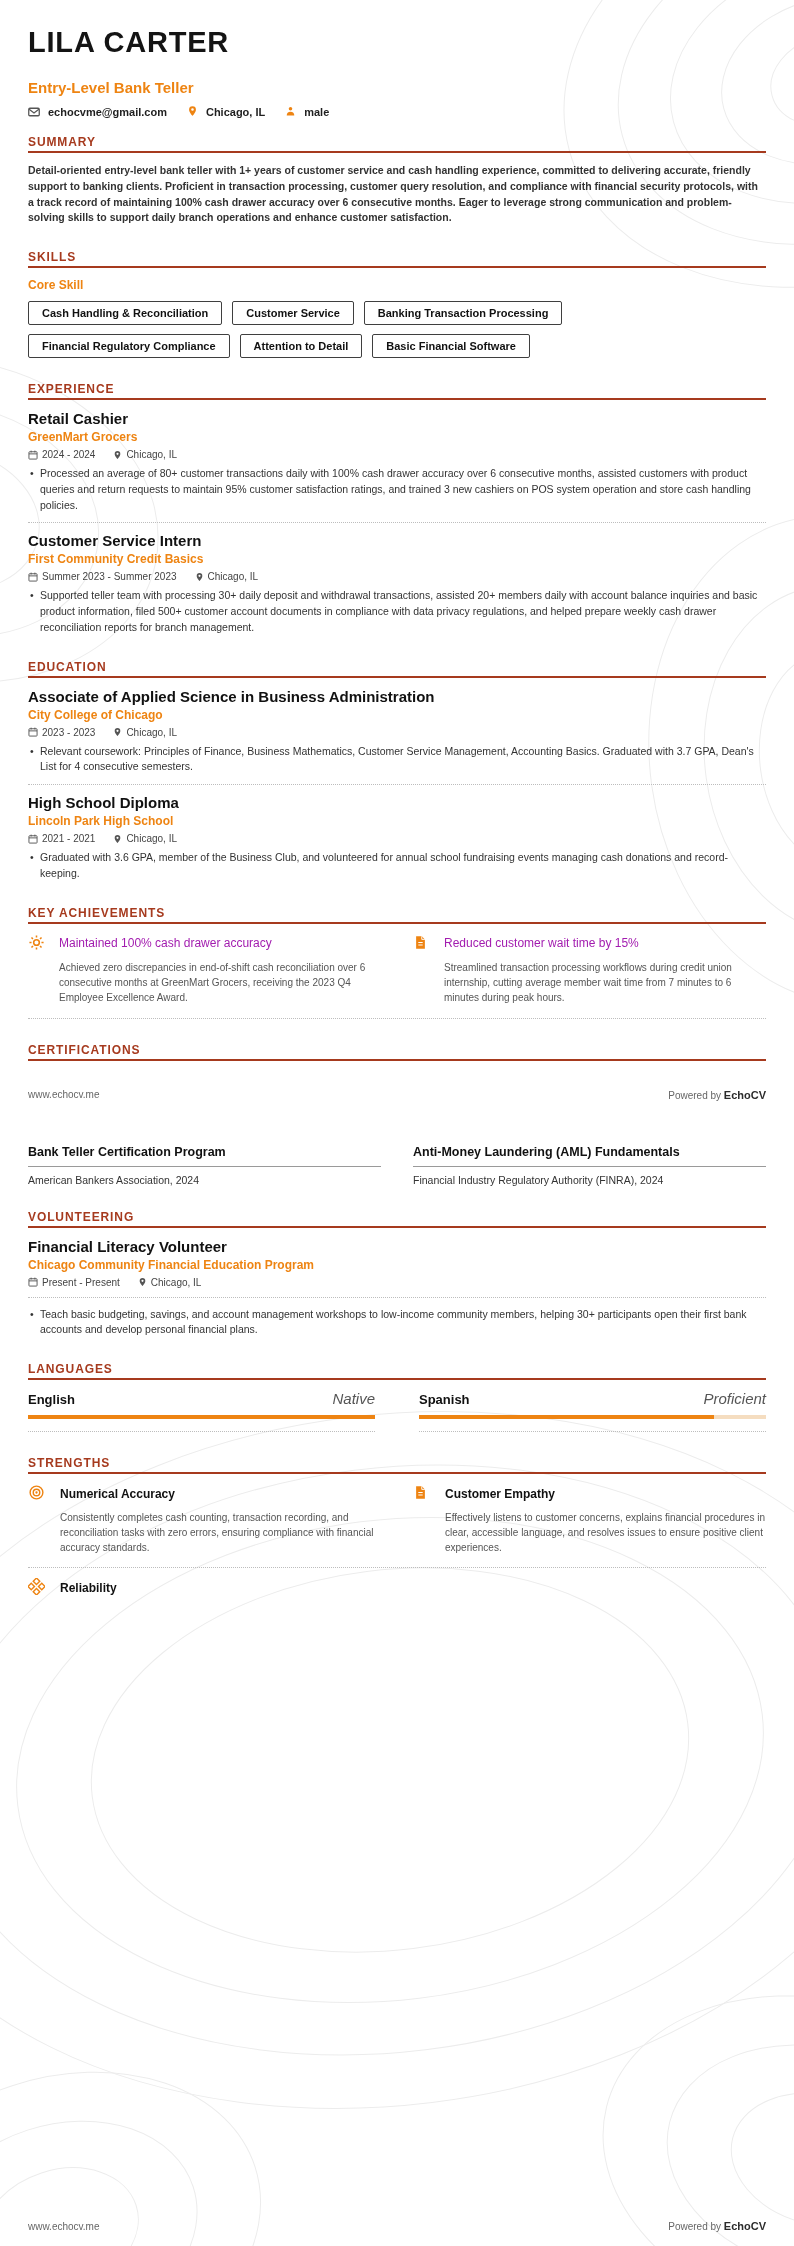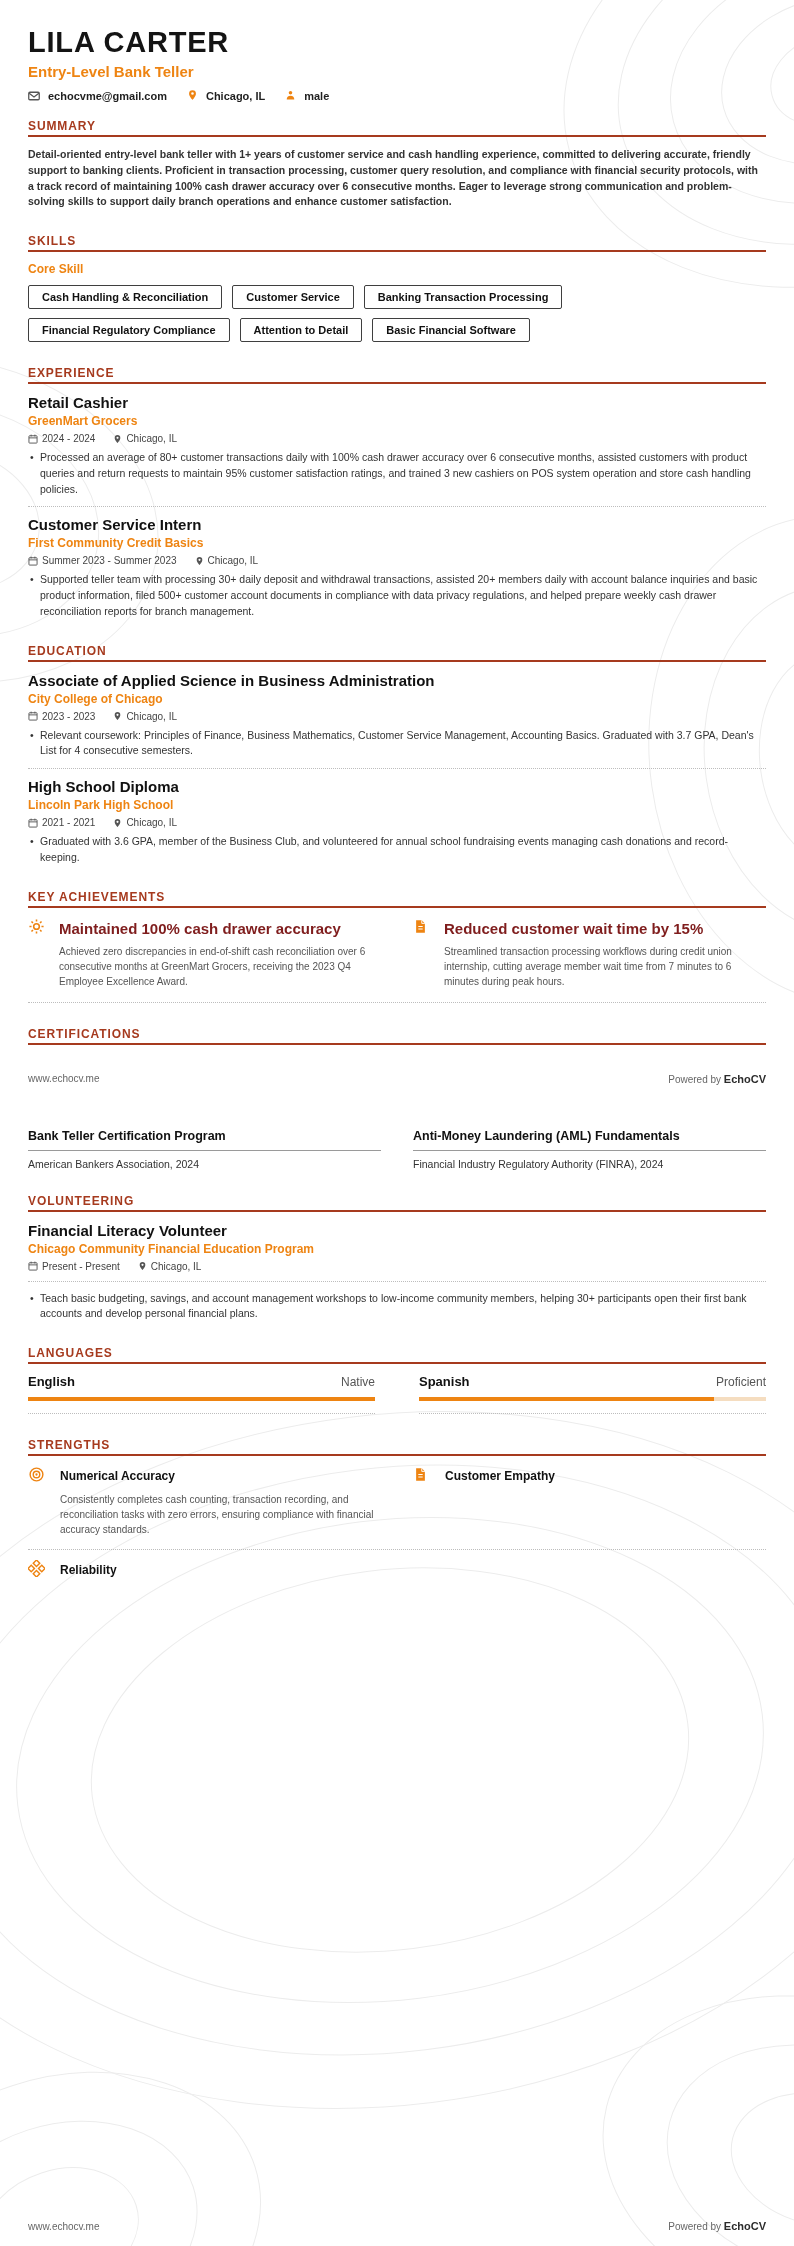--- a/index.html
+++ b/index.html
@@ -3,21 +3,21 @@
 <meta charset="utf-8">
 <style>
   * { margin:0; padding:0; box-sizing:border-box; }
   html,body { background:#ffffff; }
   body { font-family:"Liberation Sans", sans-serif; color:#333; }
   .page { position:relative; width:794px; height:2246px; margin:0 auto; background:#fff; overflow:hidden; }
   .bg { position:absolute; left:0; top:0; z-index:0; }
   .content { position:relative; z-index:1; padding:26px 28px 0 28px; }
 
   .name { font-size:29px; font-weight:700; color:#141414; letter-spacing:0.8px; }
-  .job-title { margin-top:4px; font-size:15px; font-weight:700; color:var(--accent,#EE8412); }
+  .job-title { margin-top:20px; font-size:15px; font-weight:700; color:var(--accent,#EE8412); }
   .contact-row { display:flex; align-items:center; gap:20px; margin-top:9px; }
   .contact { display:flex; align-items:center; gap:8px; font-size:11px; font-weight:700; color:#1f1f1f; }
 
   .sec { margin-top:24px; padding-bottom:2px; font-size:12px; font-weight:700; letter-spacing:0.9px;
          color:var(--heading,#A63A1E); border-bottom:2px solid var(--heading,#A63A1E); margin-bottom:10px; }
   .sec.first { margin-top:16px; }
 
   .body-text { font-size:10.5px; line-height:1.5; color:#333;font-weight:bold; }
 
   .group-label { font-size:12px; font-weight:700; color:var(--accent,#EE8412); margin-bottom:9px; }
@@ -29,41 +29,41 @@
   .entry-sub { margin-top:3px; font-size:12px; font-weight:700; color:var(--accent,#EE8412); }
   .meta { display:flex; align-items:center; gap:18px; margin-top:5px; font-size:10px; color:#444; }
   .meta .m { display:flex; align-items:center; gap:4px; }
   .bullets { margin-top:6px; }
   .bullet { position:relative; padding-left:12px; font-size:10.5px; line-height:1.5; color:#333; }
   .bullet::before { content:"\2022"; position:absolute; left:2px; top:0; color:#333; }
   .dotted { border-bottom:1px dotted #bdbdbd; margin:9px 0; }
 
   .grid2 { display:grid; grid-template-columns:1fr 1fr; column-gap:32px; margin-top:4px; }
   .ach { display:grid; grid-template-columns:24px 1fr; column-gap:7px; row-gap:5px; align-items:start; }
-  .ach-title { font-size:15px; font-weight:700; color:#7f1d1d; padding-top:2px; }
+  .ach-title { font-size:12px; font-weight:400; color:#a21caf; padding-top:2px; }
   .ach-text { grid-column:2; font-size:10px; line-height:1.5; color:#555; }
   .icon-accent { color:var(--accent,#EE8412); }
   .icon-gray { color:#555; display:inline-flex; }
 
   .footer-row { display:flex; justify-content:space-between; align-items:center; font-size:10px; color:#666; }
   .footer-inflow { margin-top:28px; }
   .footer-abs { position:absolute; left:28px; right:28px; bottom:14px; z-index:1; }
   .site-link { color:#666; }
   .powered { color:#666; }
   .brand { font-weight:700; font-size:11px; color:#2b2b2b; }
 
   .certs { margin-top:44px; }
   .cert-title { font-size:12.5px; font-weight:700; color:#111; padding-bottom:7px; border-bottom:1px solid #9a9a9a; }
   .cert-issuer { margin-top:7px; font-size:10.5px; color:#333; }
 
   .langs { margin-top:6px; column-gap:44px; }
   .lang { padding-bottom:12px; border-bottom:1px dotted #bdbdbd; }
   .lang-row { display:flex; justify-content:space-between; align-items:baseline; }
   .lang-name { font-size:13px; font-weight:700; color:#111; }
-  .lang-level { font-size:12px; color:#555; }
+  .lang-level { font-size:15px; color:#555;font-style:italic; }
   .bar { height:4px; background:var(--track,#F5DDC0); margin-top:8px; }
   .bar-fill { height:100%; background:var(--accent,#EE8412); }
 
   .strengths { margin-top:6px; row-gap:0; }
   .strength { display:grid; grid-template-columns:24px 1fr; column-gap:8px; row-gap:5px; align-items:start; }
   .strength-title { font-size:12px; font-weight:700; color:#111; padding-top:3px; }
   .strength-text { grid-column:2; font-size:10px; line-height:1.5; color:#555; }
   .strength-row2 { margin-top:10px; }
 </style>
 </head>
@@ -403,20 +403,21 @@
         </div>
         <div class="strength">
           <span class="icon-accent">
             <svg width="15" height="17" viewBox="0 0 24 24">
                 <path d="M5 2h9l5 5v15H5z" fill="currentColor"></path>
                 <path d="M14 2v5h5" fill="none" stroke="#fff" stroke-width="1.5"></path>
                 <path d="M8.5 12h7M8.5 16h7" stroke="#fff" stroke-width="1.6"></path>
               </svg>
           </span>
           <div class="strength-title">Customer Empathy</div>
+          <div class="strength-text">Effectively listens to customer concerns, explains financial procedures in clear, accessible language, and resolves issues to ensure positive client experiences.</div>
         </div>
       </div>
       <div class="dotted" style="margin-top:12px"></div>
       <div class="grid2 strengths strength-row2">
         <div class="strength">
           <span class="icon-accent">
             <svg width="17" height="17" viewBox="0 0 24 24">
                 <g transform="rotate(45 12 12)" fill="none" stroke="currentColor" stroke-width="2">
                   <rect x="3.5" y="3.5" width="6.5" height="6.5"></rect>
                   <rect x="14" y="3.5" width="6.5" height="6.5"></rect>

